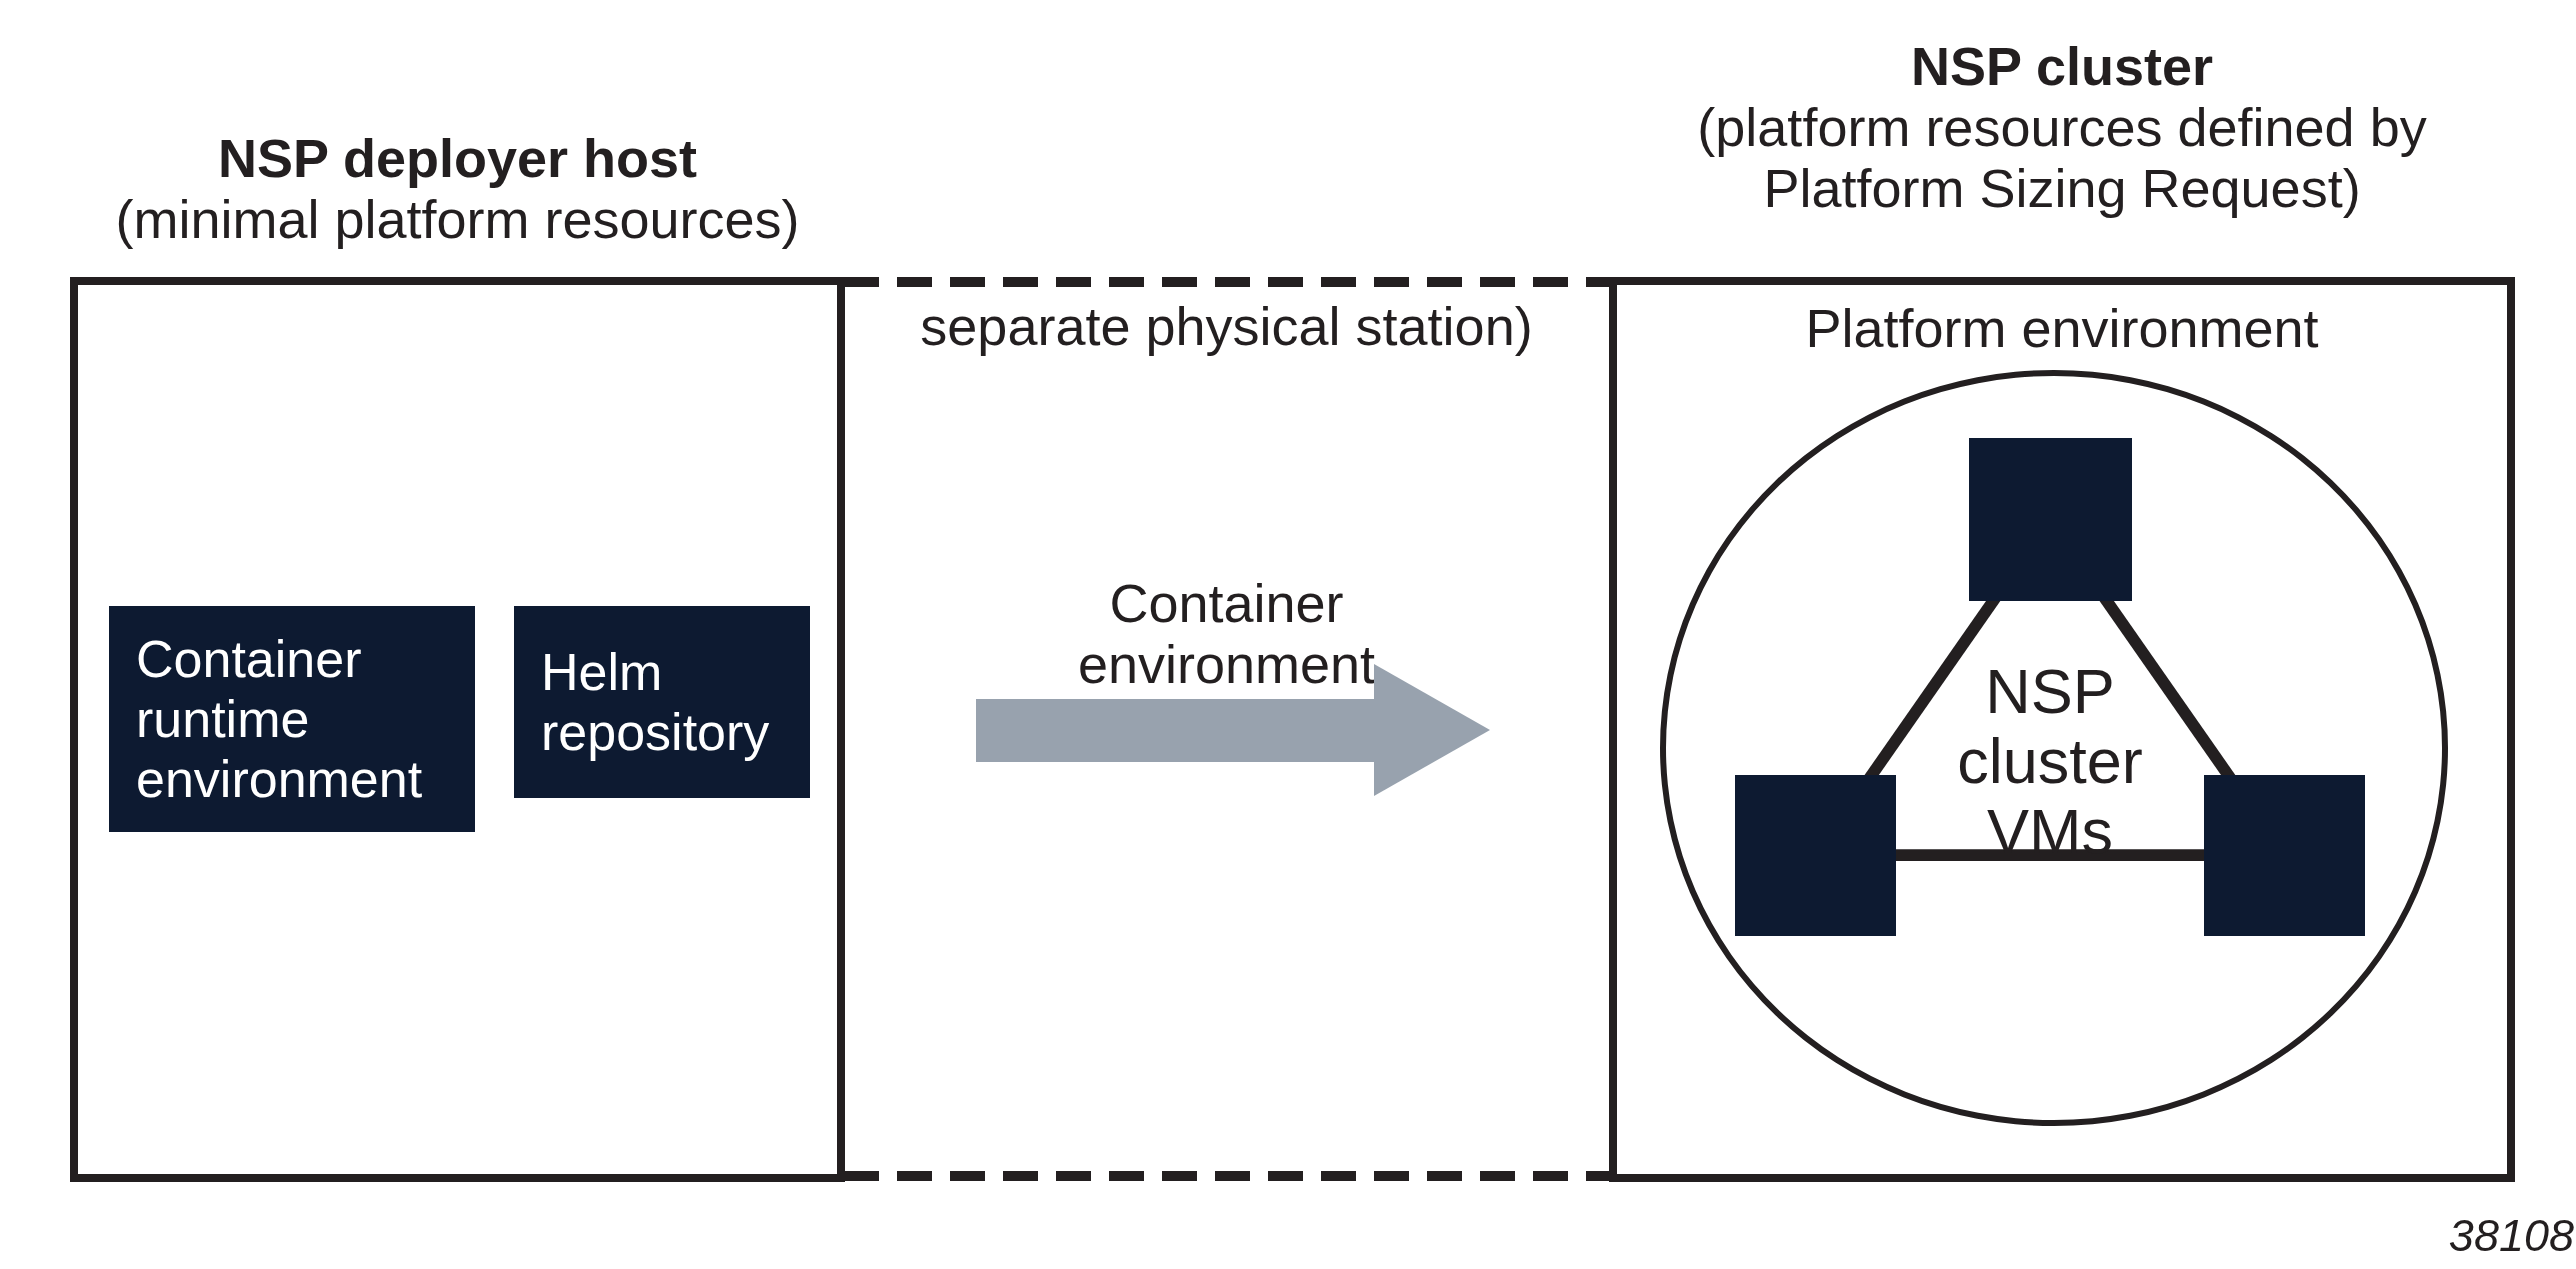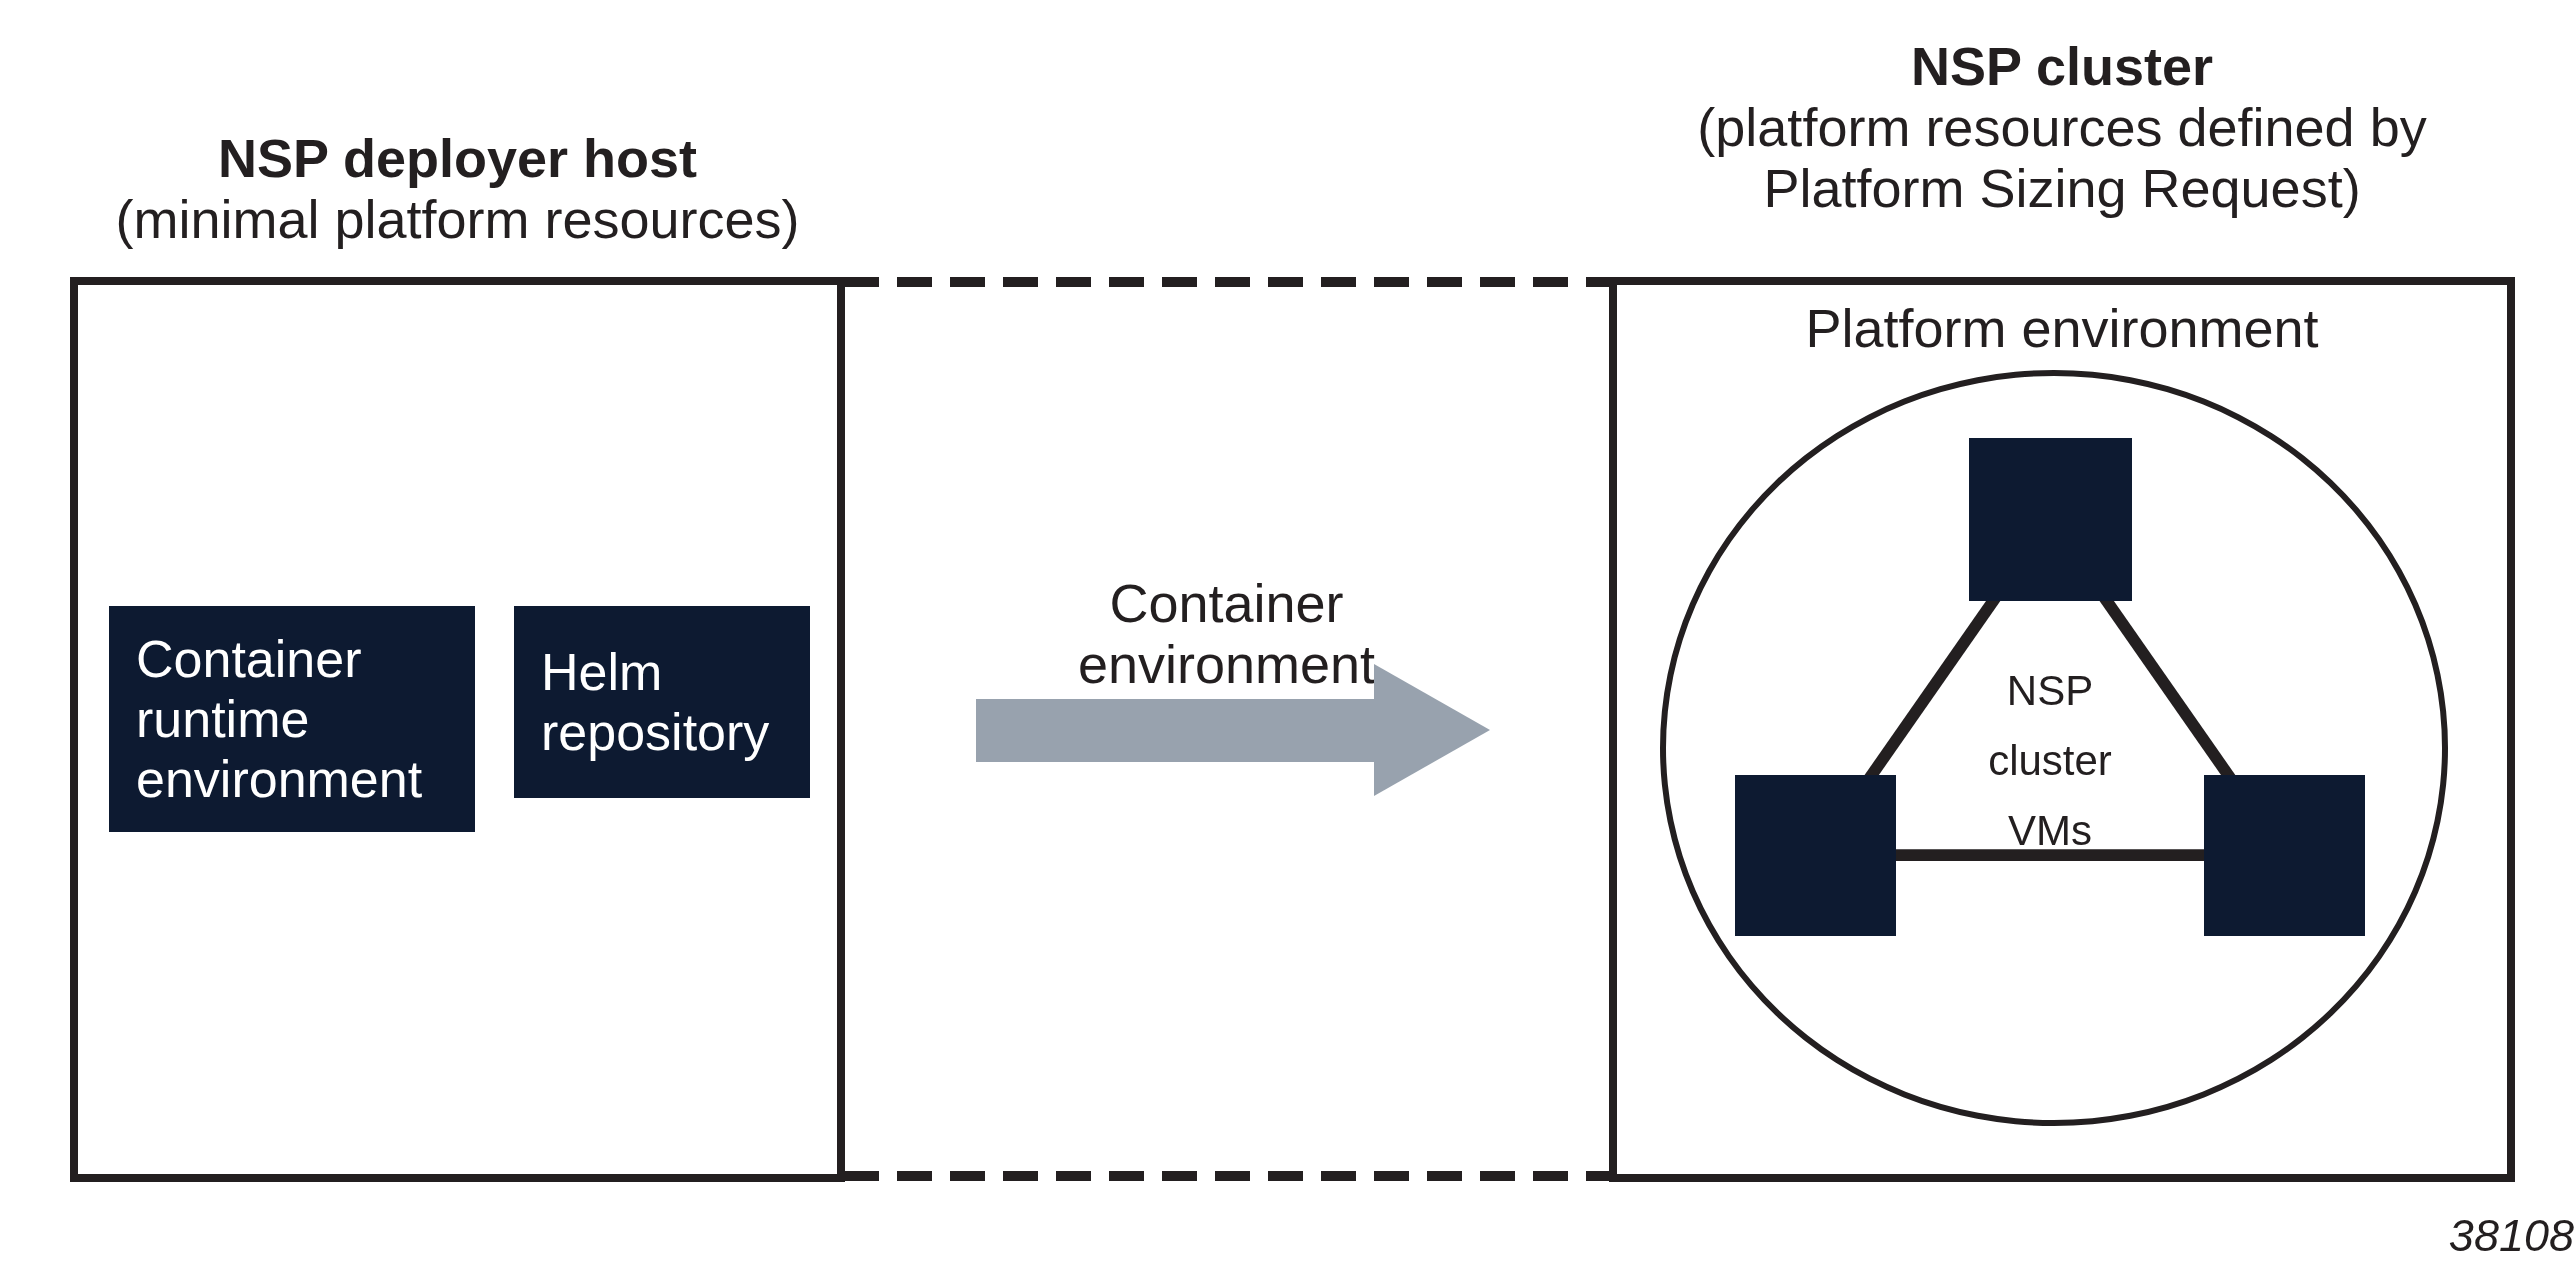--- a/index.html
+++ b/index.html
@@ -59,21 +59,21 @@
   .cluster-circle{
     border:6.3px solid var(--line-black);
     border-radius:50%;
     background:transparent;
   }
   .vm-square{
     background:var(--navy);
   }
   .vms-label{
     text-align:center;
-    font-size:42px;line-height:70px;
+    font-size:63px;line-height:70px;
     white-space:nowrap;
   }
   .vms-label span{display:block;}
   .fig-number{
     font-size:45px;line-height:49px;
     text-align:right;
     white-space:nowrap;
   }
   svg.connector-lines{pointer-events:none;}
 </style>
@@ -97,20 +97,21 @@
 
   <div class="abs navy-box" style="left:514px;top:606px;width:296px;height:192px;">
     <span>Helm</span>
     <span>repository</span>
   </div>
 
   <div class="abs dashed-line" style="left:844px;top:277px;width:765px;"></div>
   <div class="abs dashed-line" style="left:844px;top:1171px;width:765px;"></div>
 
   <div class="abs center-text" style="left:844px;top:296px;width:765px;">
+    <div>separate physical station)</div>
   </div>
 
   <div class="abs center-text" style="left:844px;top:573px;width:765px;">
     <div>Container</div>
     <div>environment</div>
   </div>
 
   <div class="abs arrow-body" style="left:976px;top:699px;width:398px;height:63px;"></div>
   <div class="abs arrow-head" style="left:1374px;top:664px;"></div>
 

